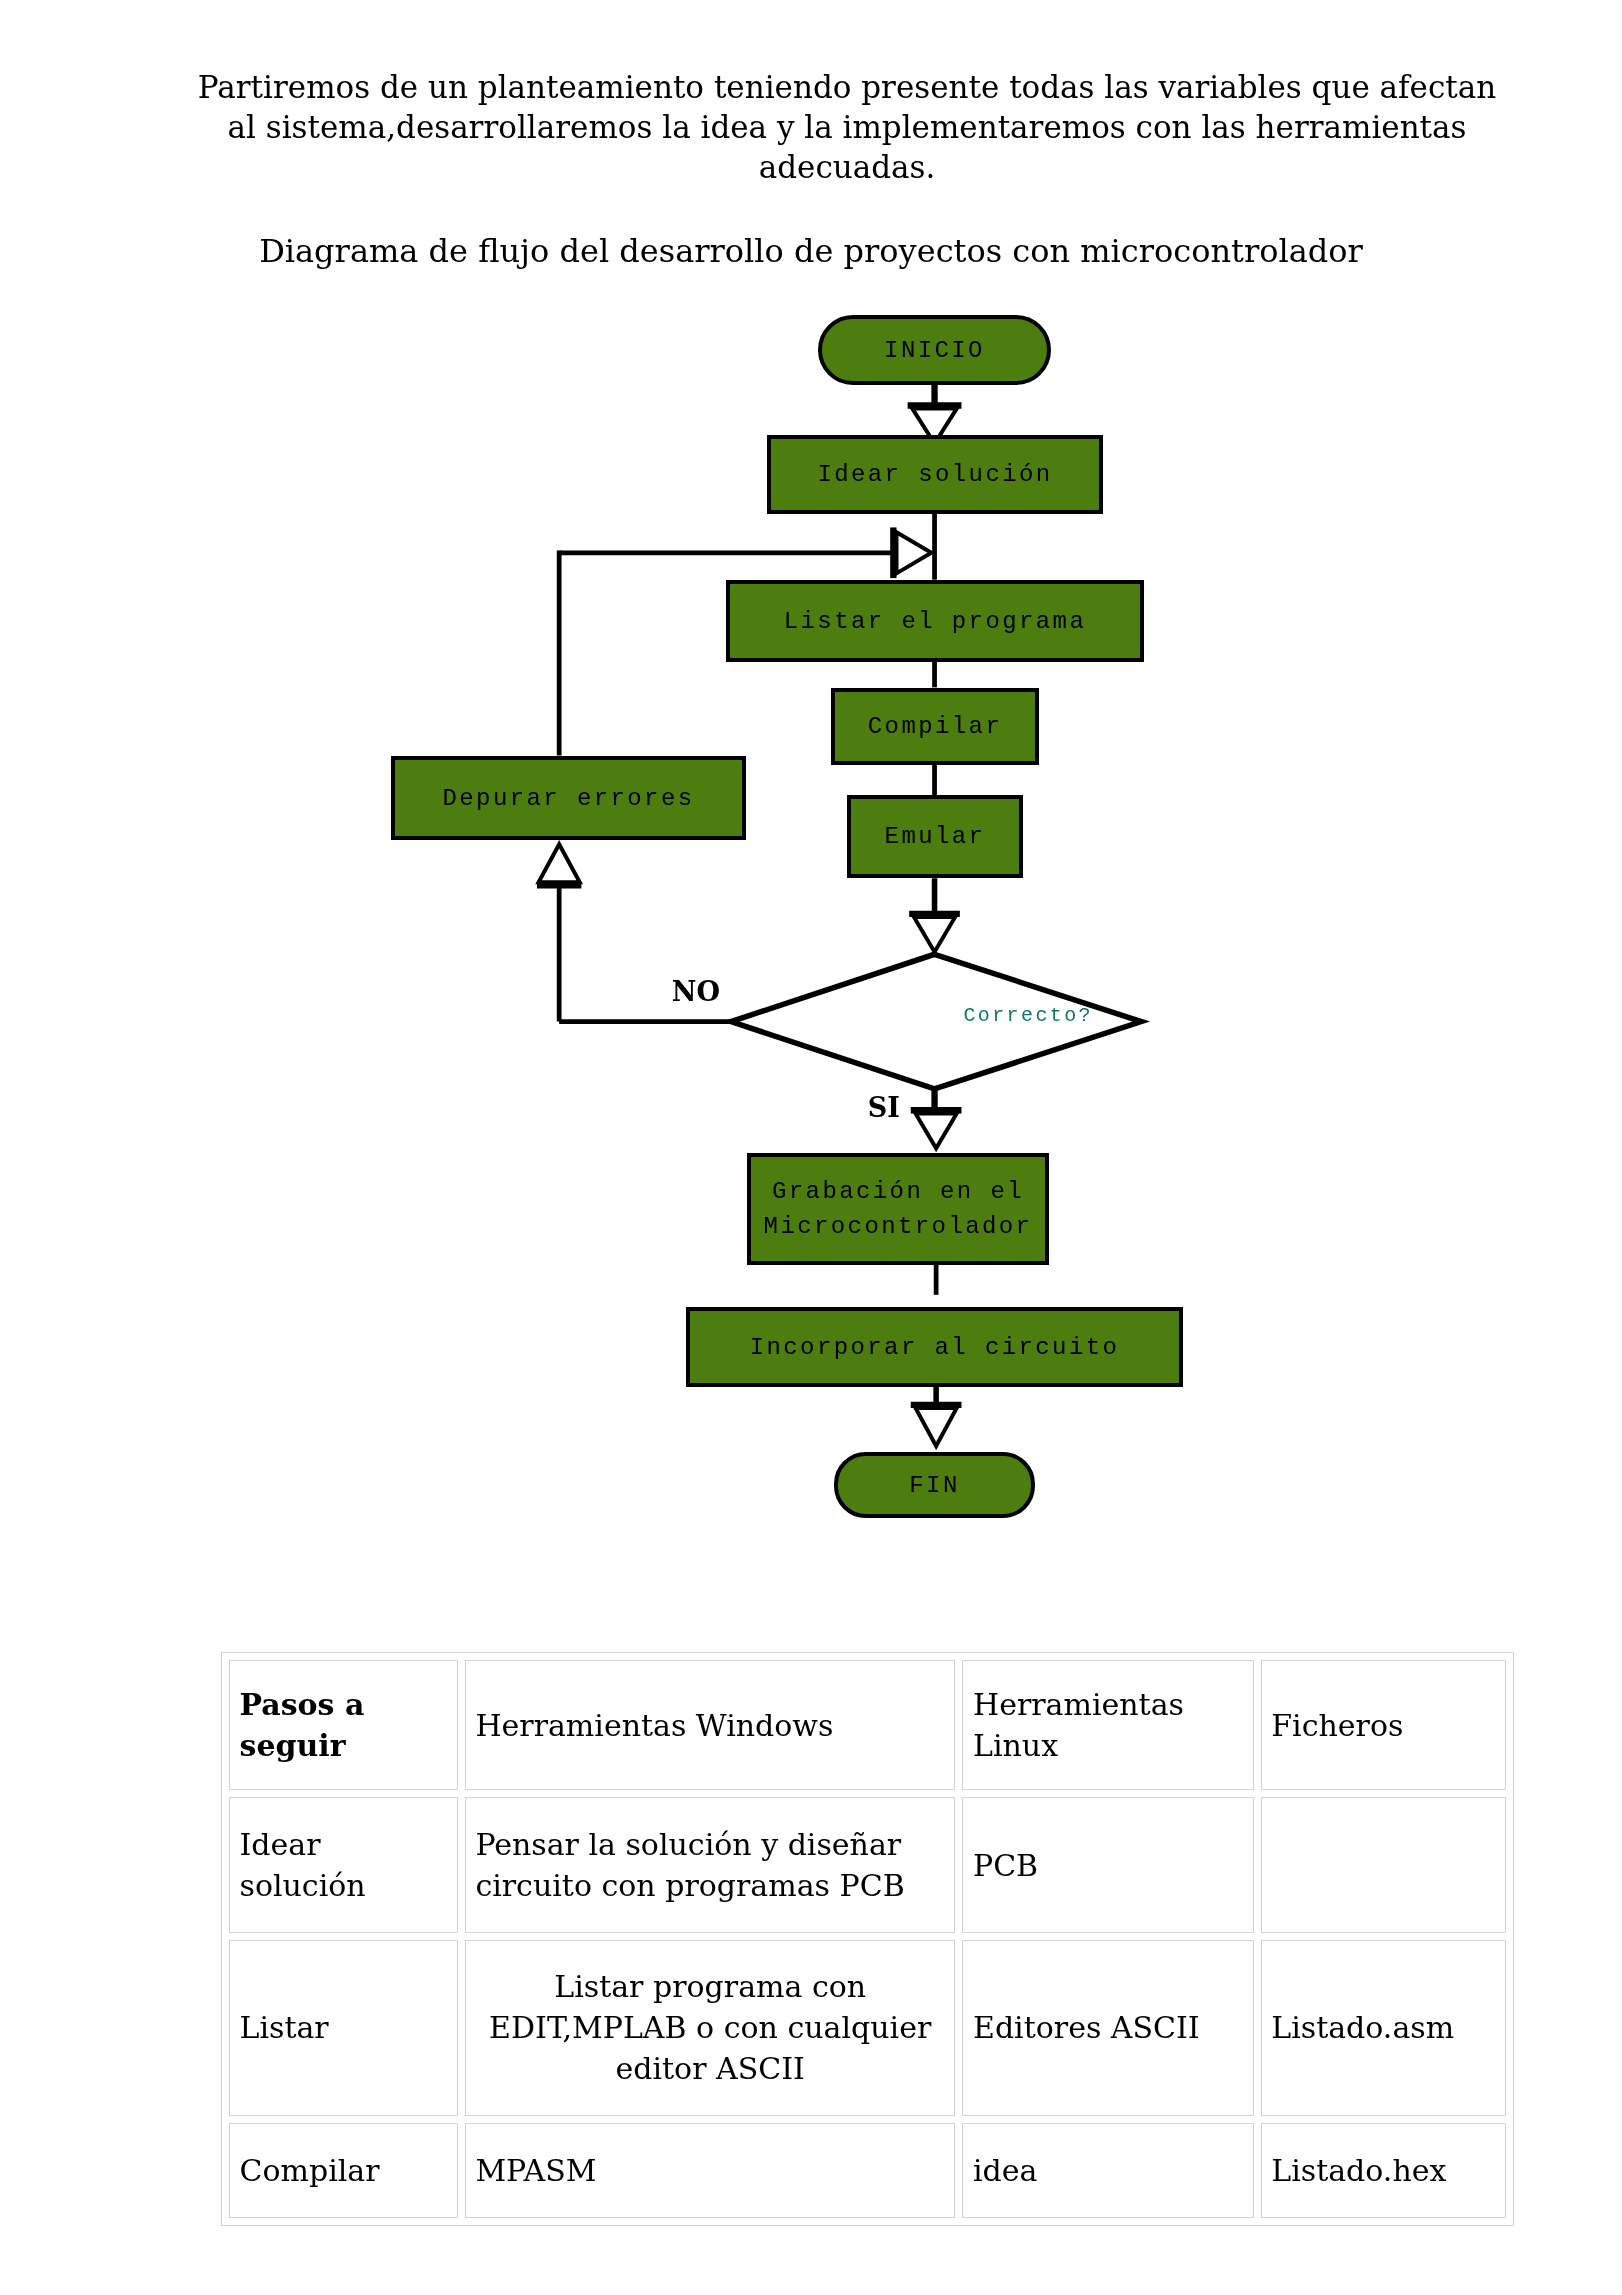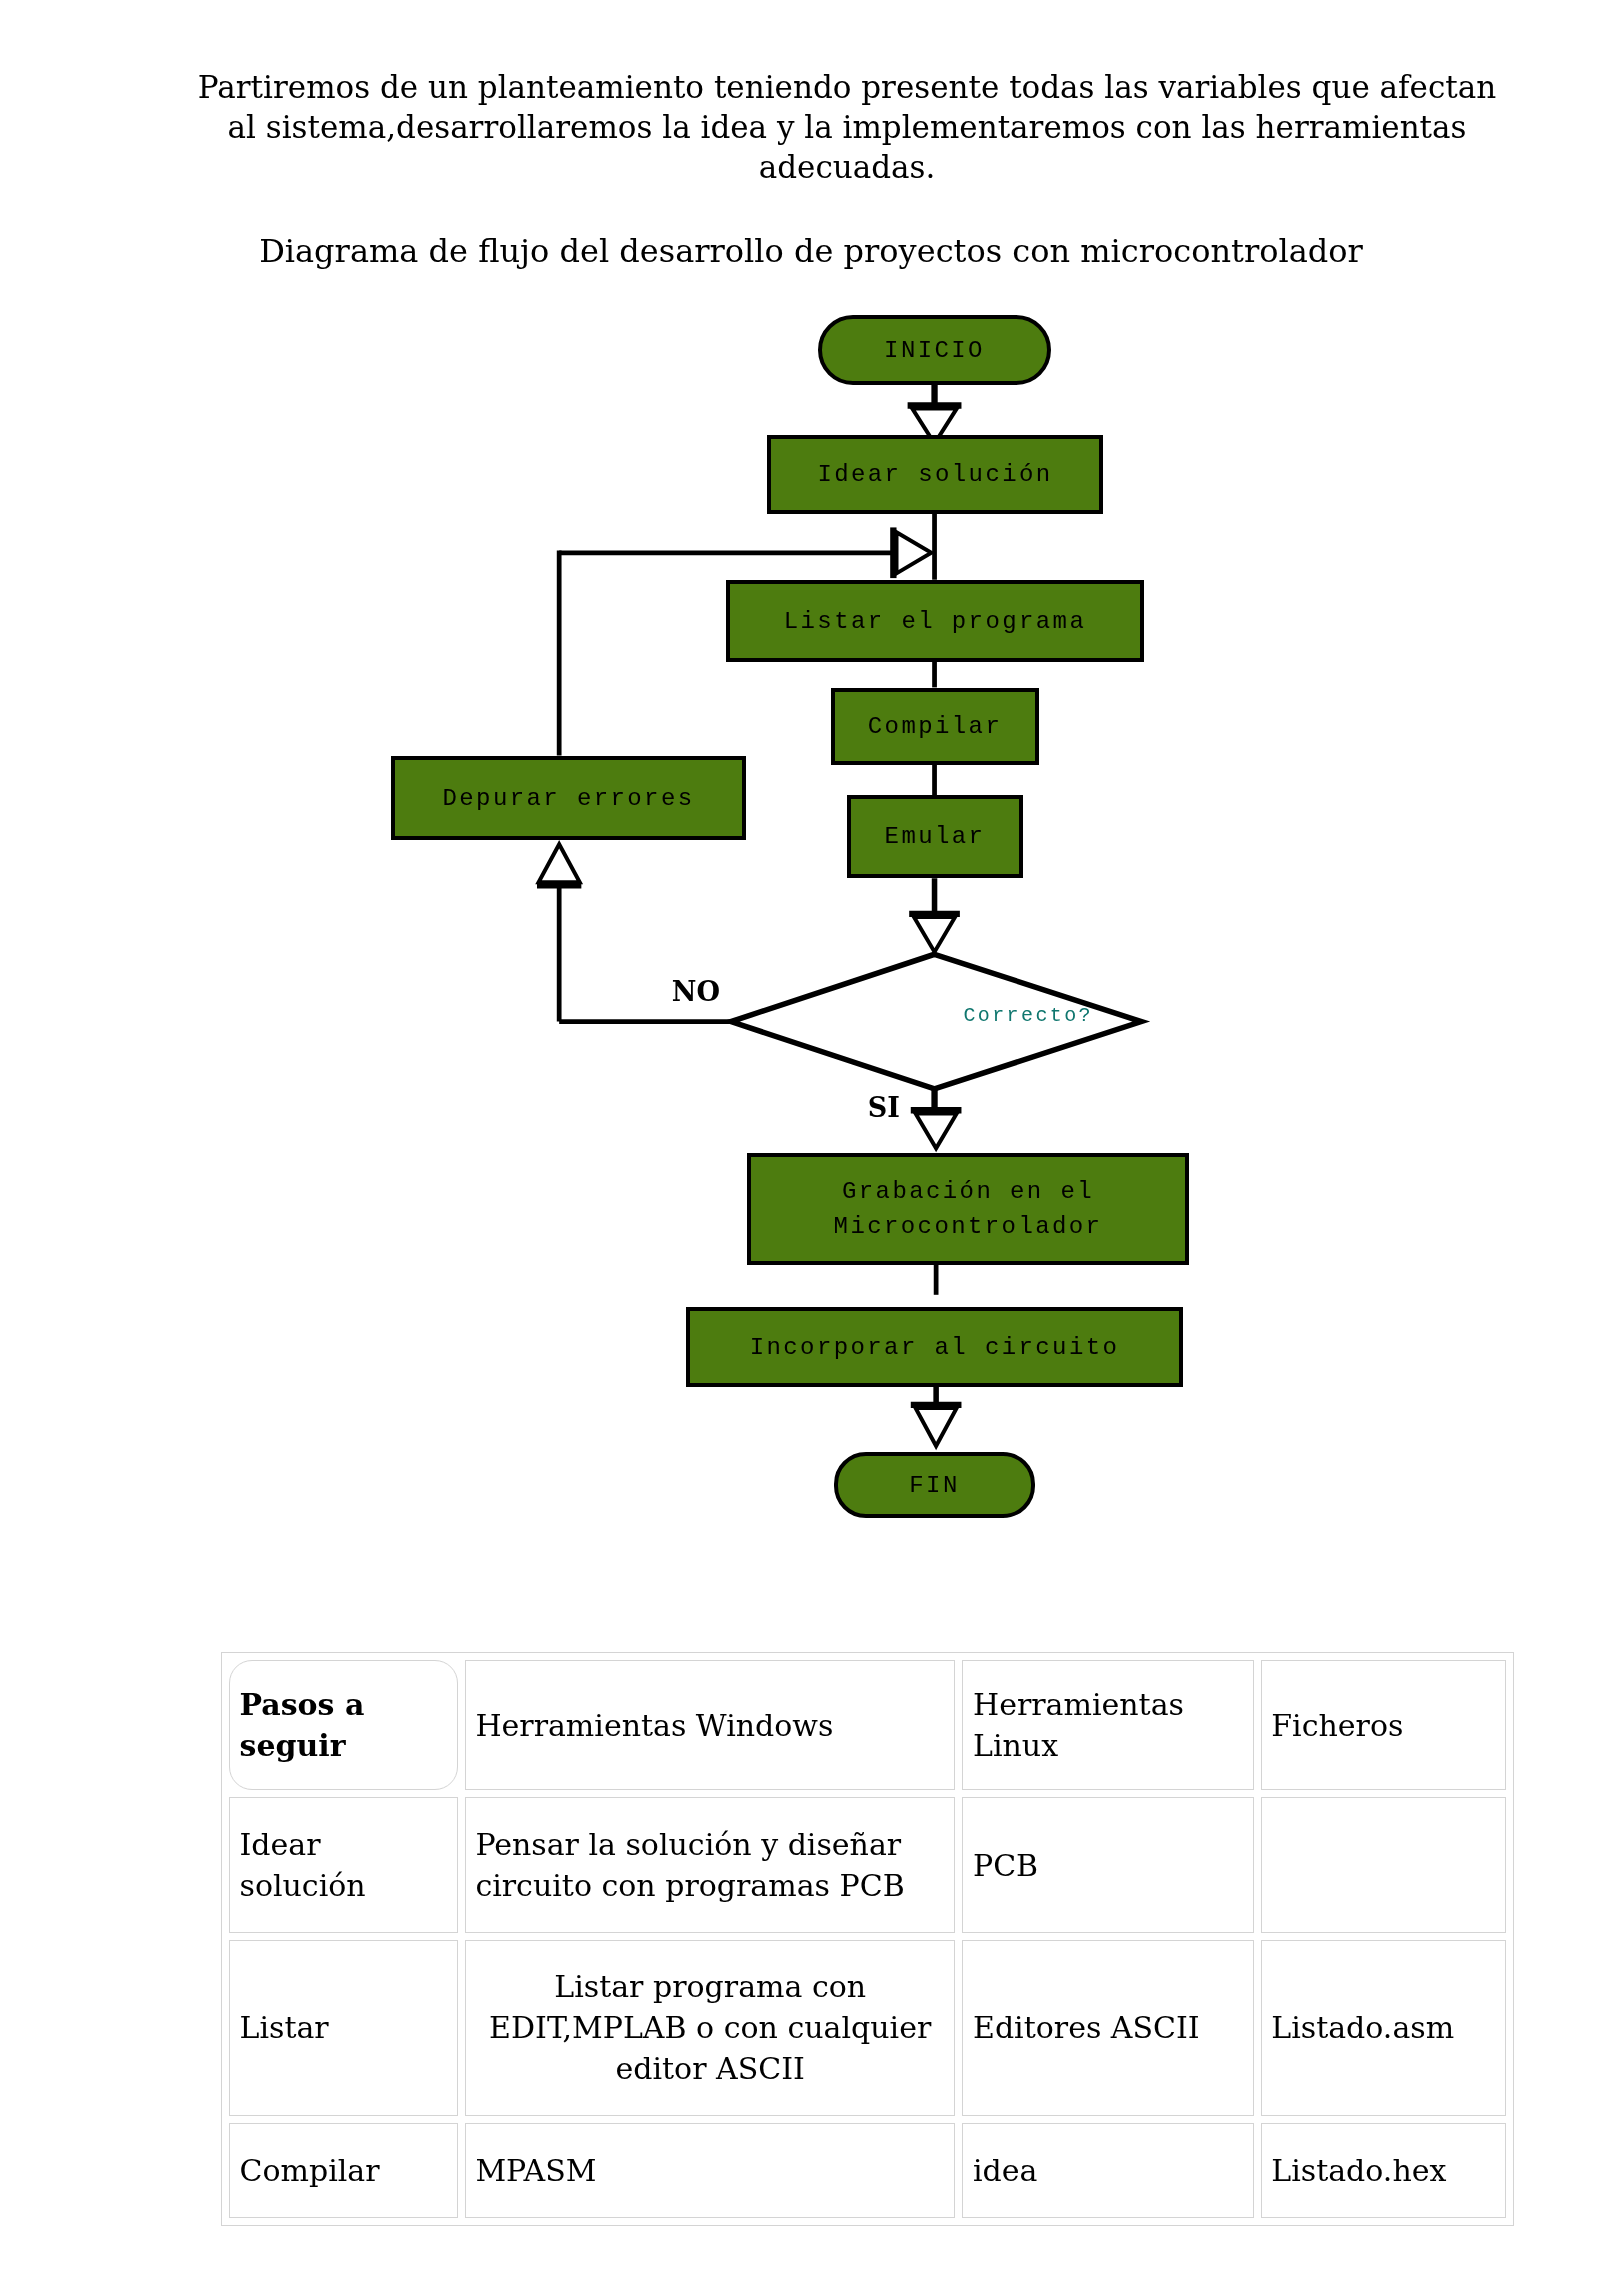--- a/index.html
+++ b/index.html
@@ -57,42 +57,42 @@
     font-family:"DejaVu Serif", serif;
     font-weight:bold; font-size:27px; color:#000;
     text-align:right;
   }
   .n-inicio    {left:818px; top:315px;  width:233px; height:70px;}
   .n-idear     {left:767px;  top:435px;  width:336px; height:79px;}
   .n-listar    {left:726px;  top:580px;  width:418px; height:82px;}
   .n-compilar  {left:831px; top:688px;  width:208px; height:77px;}
   .n-emular    {left:847px; top:795px; width:176px; height:83px;}
   .n-depurar   {left:391px;  top:756px;  width:355px; height:84px;}
-  .n-grabacion {left:747px;  top:1153px; width:442px; height:112px;}
+  .n-grabacion {left:747px;  top:1153px; width:302px; height:112px;}
   .n-incorporar{left:686px;  top:1295px; width:497px; height:80px;margin-top:12px;}
   .n-fin       {left:834px; top:1452px; width:201px; height:66px; border-radius:32px;}
   .l-correcto  {left:776px;  top:1004px; width:317px;}
   .l-no        {left:638px;  top:976px; width:82px;}
   .l-si        {left:808px; top:1092px; width:92px;}
 
   .data-table{
     position:absolute; left:221px; top:1652px; z-index:2;
     width:1293px;
     border-collapse:separate;
     border-spacing:7.1px;
     border:1.6px solid #d4d4d4;
     font-size:30px; line-height:41px;
   }
   .data-table td{
     border:1.6px solid #d4d4d4;
     background:#ffffff;
     padding:1.6px 9.5px;
     vertical-align:middle;
   }
-  .col-pasos{width:219px;border-radius:23px;}
+  .col-pasos{width:219px;}
   .col-win{width:512px;}
   .col-linux{width:280px;}
   .col-fich{width:231px;}
   .row-head td{height:125px;}
   .row-head .cell-bold{font-weight:bold;}
   .row-1 td{height:131px;}
   .row-2 td{height:170px;}
   .row-3 td{height:90px;}
 </style>
 </head>

